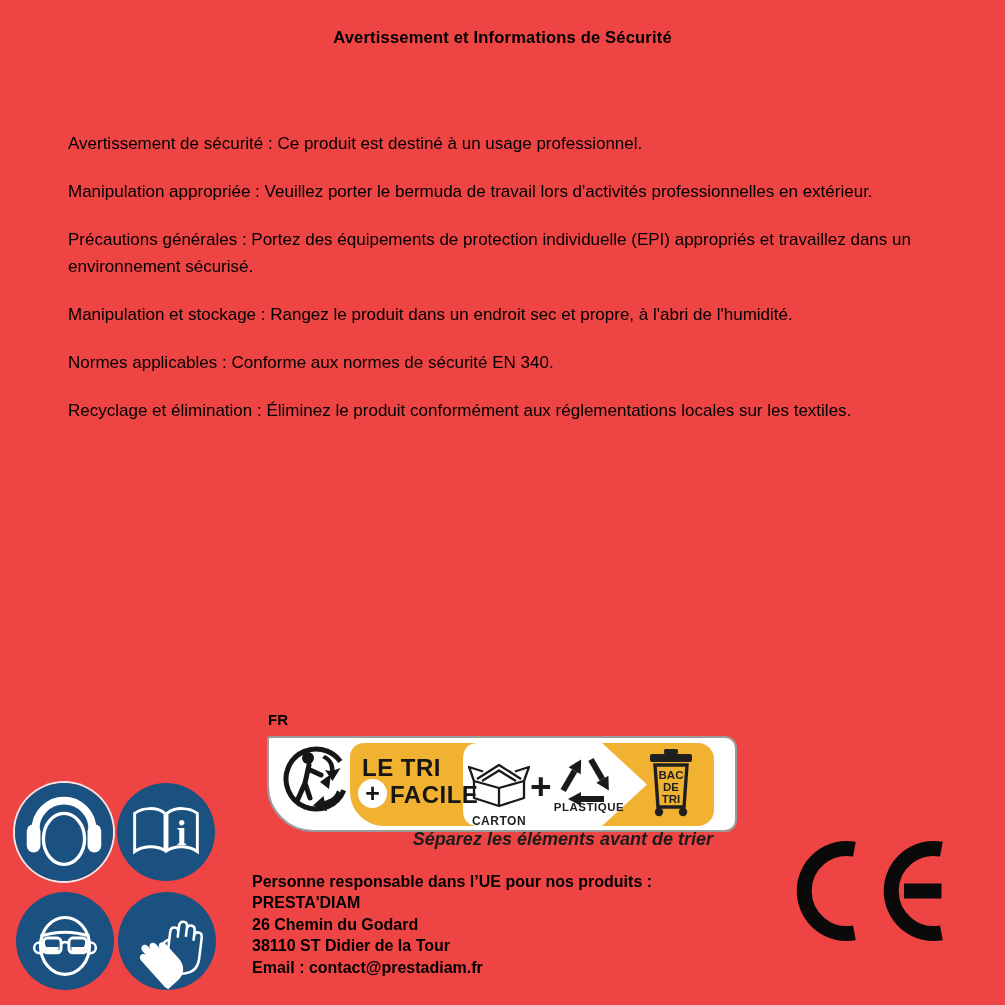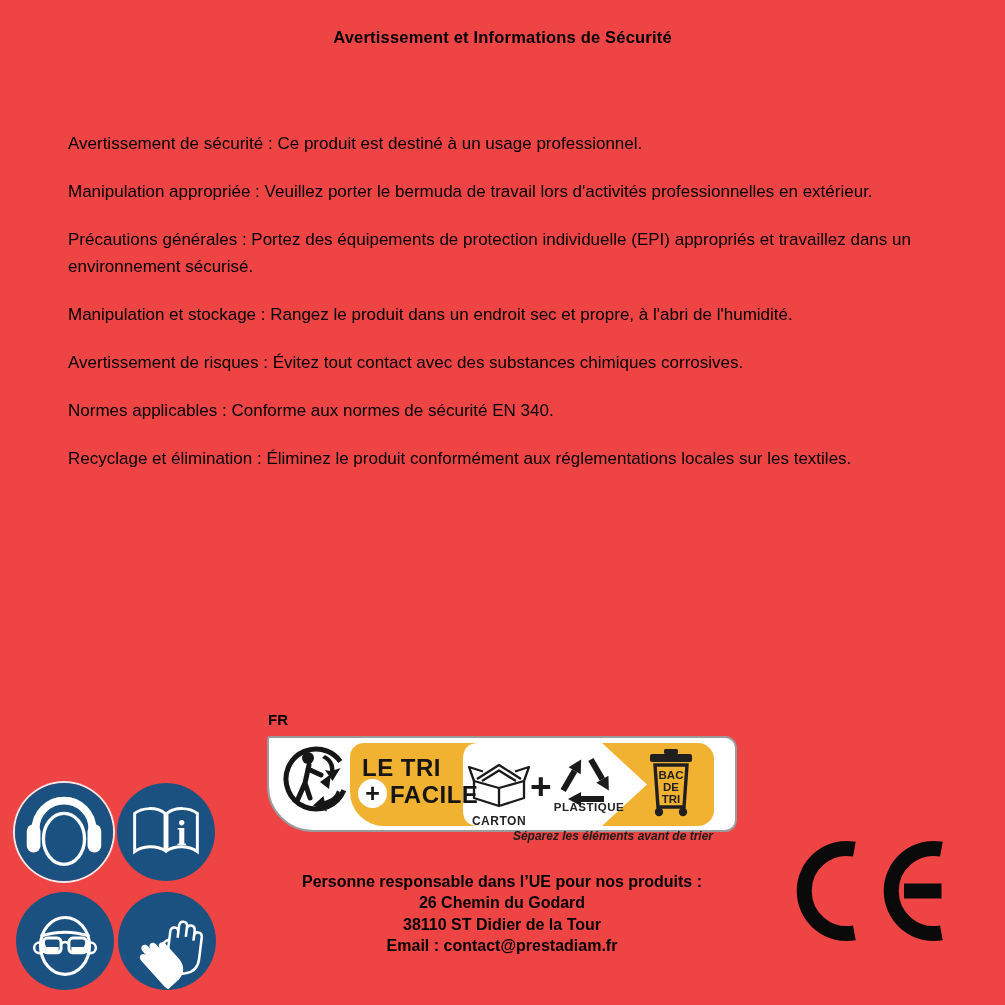--- a/index.html
+++ b/index.html
@@ -37,41 +37,40 @@
     left:89px;top:41px;width:29px;height:29px;background:#fff;border-radius:50%;
     display:flex;align-items:center;justify-content:center;
     font-size:25px;font-weight:900;color:#161616;line-height:1;
   }
   .carton-icon{left:199px;top:16px;width:62px;height:58px;}
   .mat1{left:192px;top:76px;width:76px;text-align:center;font-size:12px;font-weight:700;letter-spacing:.5px;color:#222;}
   .plus-sep{left:261px;top:28px;font-size:37px;font-weight:800;color:#1a1a1a;}
   .plastique-icon{left:288px;top:14px;width:58px;height:56px;}
   .mat2{left:280px;top:63px;width:80px;text-align:center;font-size:11.5px;font-weight:700;letter-spacing:.5px;color:#222;}
   .bin-icon{left:377px;top:10px;width:50px;height:70px;}
-  .instruction{right:22px;top:91px;font-size:12px;font-style:italic;font-weight:600;color:#1c1c1c;white-space:nowrap;margin-left:13px;}
+  .instruction{right:22px;top:91px;font-size:18px;font-style:italic;font-weight:600;color:#1c1c1c;white-space:nowrap;margin-left:13px;}
 
   .responsible{
-    position:absolute;left:252px;top:871px;width:500px;text-align:center;
+    position:absolute;left:252px;top:871px;width:500px;text-align:left;
     font-size:16px;line-height:21.4px;font-weight:700;
   }
   .ce-mark{position:absolute;left:792px;top:836px;width:160px;height:112px;}
 </style>
 </head>
 <body>
 
 <div class="page">
 
   <div class="title">Avertissement et Informations de Sécurité</div>
 
   <div class="doc-text">
     <p>Avertissement de sécurité : Ce produit est destiné à un usage professionnel.</p>
     <p>Manipulation appropriée : Veuillez porter le bermuda de travail lors d'activités professionnelles en extérieur.</p>
     <p>Précautions générales : Portez des équipements de protection individuelle (EPI) appropriés et travaillez dans un environnement sécurisé.</p>
     <p>Manipulation et stockage : Rangez le produit dans un endroit sec et propre, à l'abri de l'humidité.</p>
-    <p>Avertissement de risques : Évitez tout contact avec des substances chimiques corrosives.</p>
     <p>Normes applicables : Conforme aux normes de sécurité EN 340.</p>
     <p>Recyclage et élimination : Éliminez le produit conformément aux réglementations locales sur les textiles.</p>
   </div>
 
   <div class="mi mi-ear">
     <svg viewBox="0 0 100 100">
       <circle cx="50" cy="50" r="50" fill="#1B5180"></circle>
       <ellipse cx="50" cy="57" rx="21" ry="26" fill="none" stroke="#fff" stroke-width="3.4"></ellipse>
       <path d="M21 47 A 29 29 0 0 1 79 47" fill="none" stroke="#fff" stroke-width="8"></path>
       <rect x="12" y="42" width="14" height="29" rx="7" fill="#fff"></rect>
@@ -175,20 +174,21 @@
       <text x="25" y="31" text-anchor="middle" font-size="11.5" font-weight="700" fill="#1f1f1f">BAC</text>
       <text x="25" y="43" text-anchor="middle" font-size="11.5" font-weight="700" fill="#1f1f1f">DE</text>
       <text x="25" y="55" text-anchor="middle" font-size="11.5" font-weight="700" fill="#1f1f1f">TRI</text>
     </svg>
 
     <div class="abs instruction">Séparez les éléments avant de trier</div>
   </div>
 
   <div class="responsible">
     <div>Personne responsable dans l’UE pour nos produits :</div>
+    <div>PRESTA'DIAM</div>
     <div>26 Chemin du Godard</div>
     <div>38110 ST Didier de la Tour</div>
     <div>Email : contact@prestadiam.fr</div>
   </div>
 
   <svg class="ce-mark" viewBox="0 0 160 112">
     <path d="M 62.4 13.2 A 42.5 42.5 0 1 0 62.4 96.8" fill="none" stroke="#0a0a0a" stroke-width="15"></path>
     <path d="M 149.4 13.2 A 42.5 42.5 0 1 0 149.4 96.8" fill="none" stroke="#0a0a0a" stroke-width="15"></path>
     <rect x="112" y="47.5" width="37.5" height="15" fill="#0a0a0a"></rect>
   </svg>

